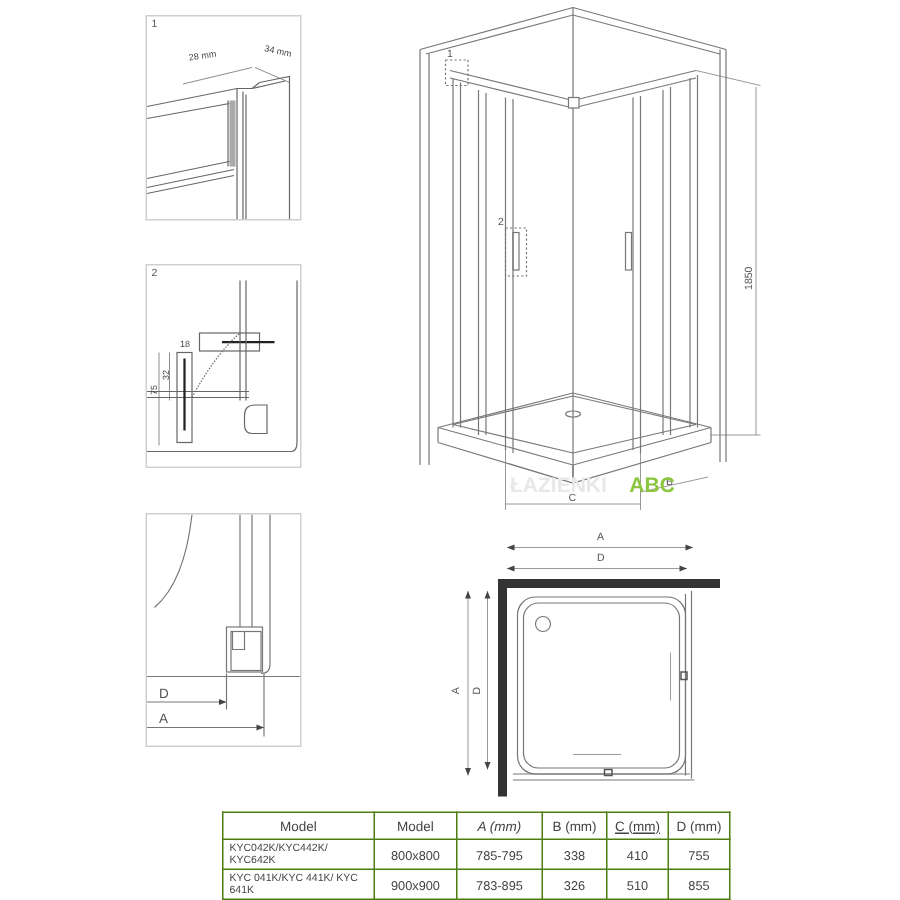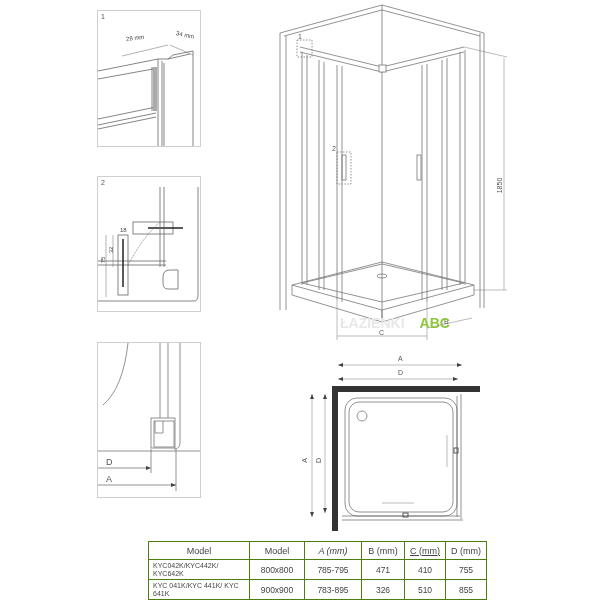--- a/index.html
+++ b/index.html
@@ -193,21 +193,21 @@
       <th style="width:34px;margin-top:32px;">B (mm)</th>
       <th style="width:32px;text-decoration:underline;">C (mm)</th>
       <th style="width:32px;">D (mm)</th>
     </tr>
   </thead>
   <tbody>
     <tr>
       <td class="model">KYC042K/KYC442K/ KYC642K</td>
       <td>800x800</td>
       <td>785-795</td>
-      <td>471</td>
+      <td>338</td>
       <td>410</td>
       <td>755</td>
     </tr>
     <tr>
       <td class="model">KYC 041K/KYC 441K/ KYC 641K</td>
       <td>900x900</td>
       <td>783-895</td>
       <td>326</td>
       <td>510</td>
       <td>855</td>

